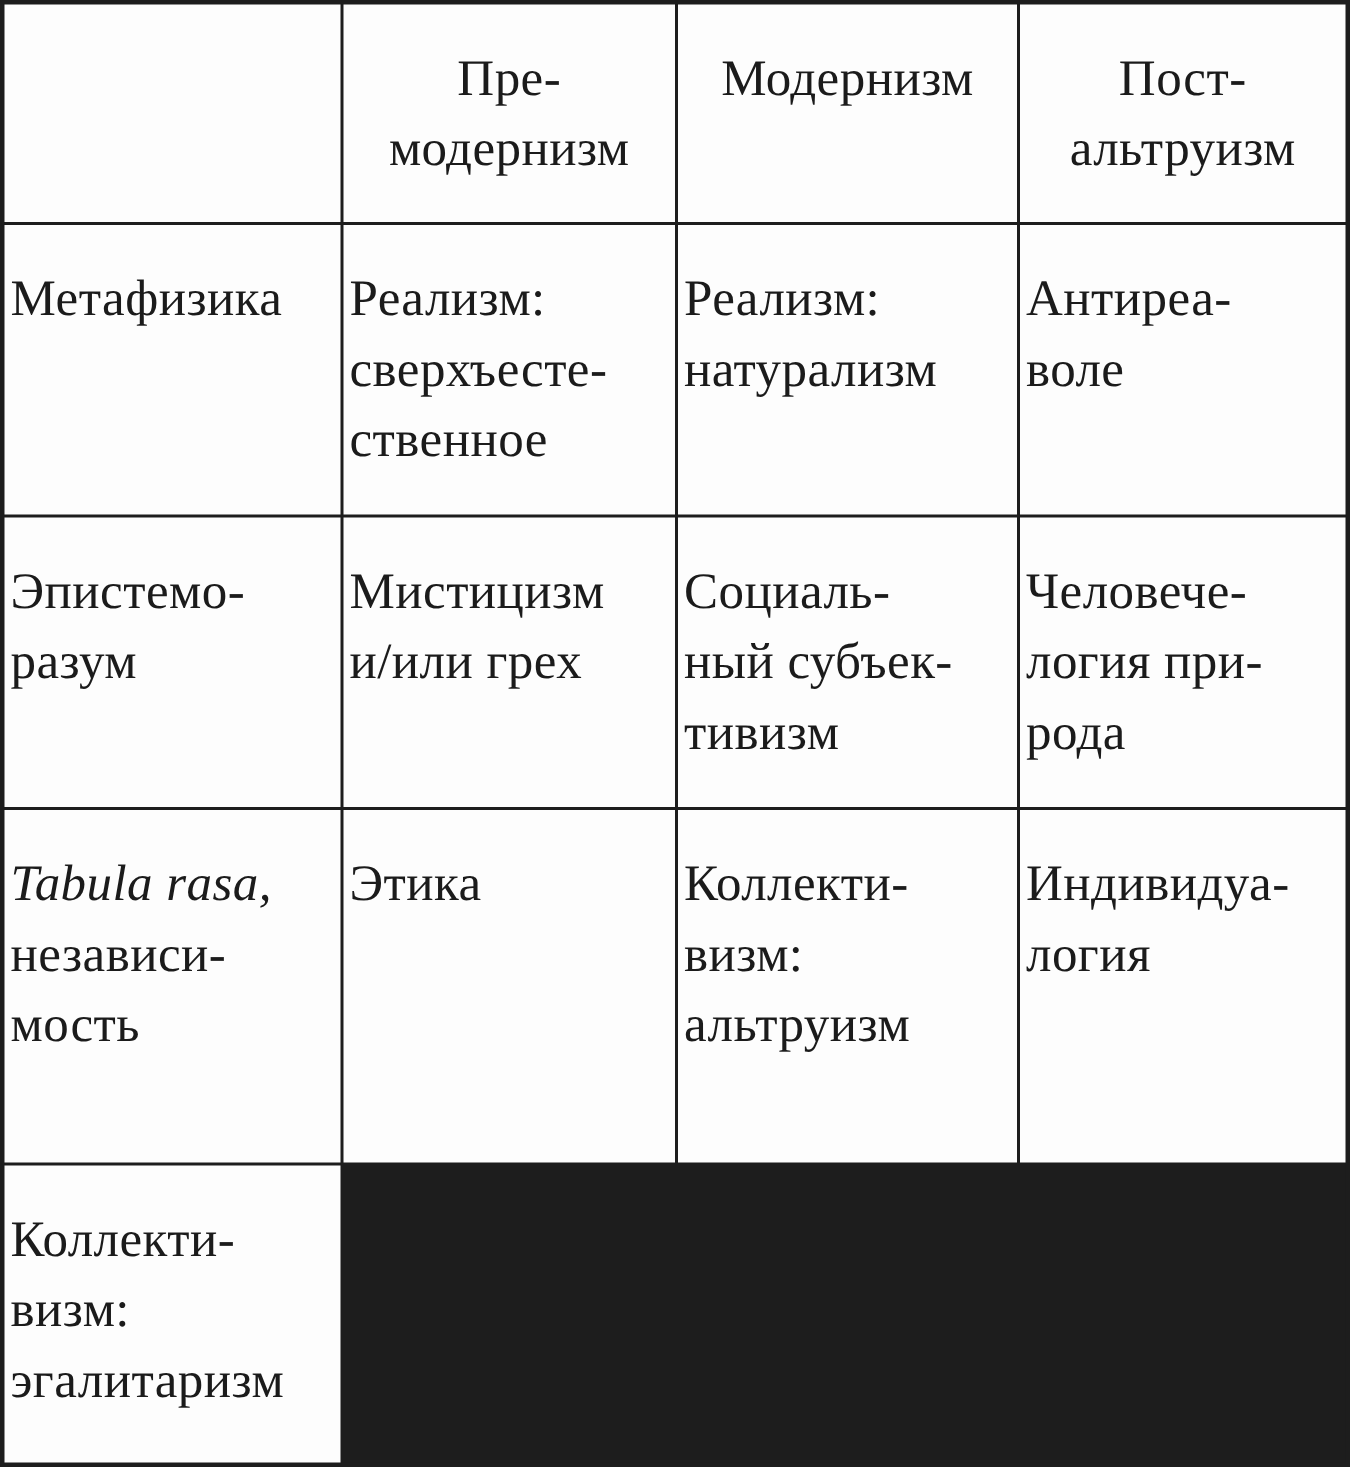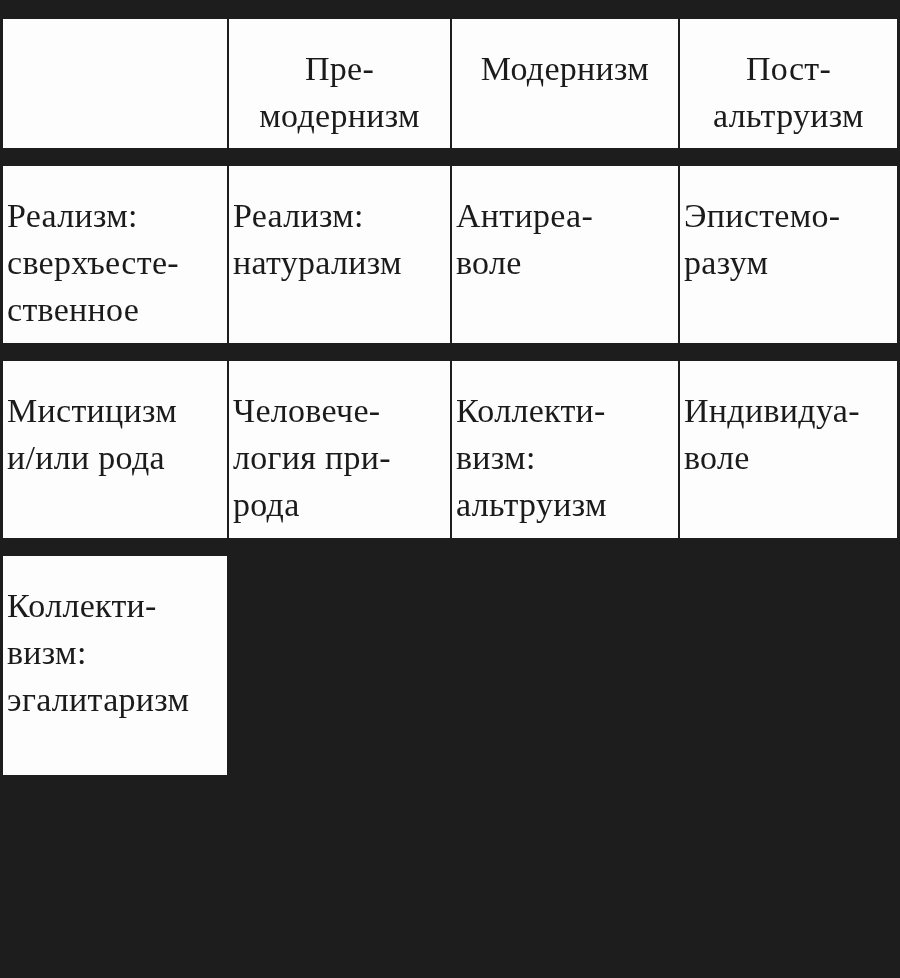--- a/index.html
+++ b/index.html
@@ -26,21 +26,20 @@
   .cell {
     background: #fdfdfd;
     color: #1b1b1b;
     font-family: "Liberation Serif", "DejaVu Serif", serif;
     font-size: 34px;
     line-height: 47px;
     letter-spacing: 0.3px;
     white-space: pre-line;      
     padding: 26px 6px 0 4px;
     overflow: hidden;
-    margin-top: 16px;
   }
   .cell.header {
     text-align: center;
     padding-left: 2px;
     padding-right: 2px;
   }
   .latin {
     font-style: italic;
   }
 </style>
@@ -50,40 +49,48 @@
 <div class="page">
   <div class="grid-table">
 
     <div class="cell header"></div>
     <div class="cell header">Пре-
 модернизм</div>
     <div class="cell header">Модернизм</div>
     <div class="cell header">Пост-
 альтруизм</div>
 
+    <div class="cell">Метафизика</div>
     <div class="cell">Реализм:
 сверхъесте-
 ственное</div>
     <div class="cell">Реализм:
 натурализм</div>
     <div class="cell">Антиреа-
 воле</div>
 
     <div class="cell">Эпистемо-
 разум</div>
     <div class="cell">Мистицизм
-и/или рода</div>
+и/или грех</div>
+    <div class="cell">Социаль-
+ный субъек-
+тивизм</div>
 
     <div class="cell">Человече-
 логия при-
 рода</div>
+    <div class="cell"><em class="latin">Tabula rasa,</em><span>
+независи-
+мость</span></div>
 
+    <div class="cell">Этика</div>
     <div class="cell">Коллекти-
 визм:
 альтруизм</div>
     <div class="cell">Индивидуа-
-воле</div>
+логия</div>
     <div class="cell">Коллекти-
 визм:
 эгалитаризм</div>
 
   </div>
 </div>
 
 </body></html>

